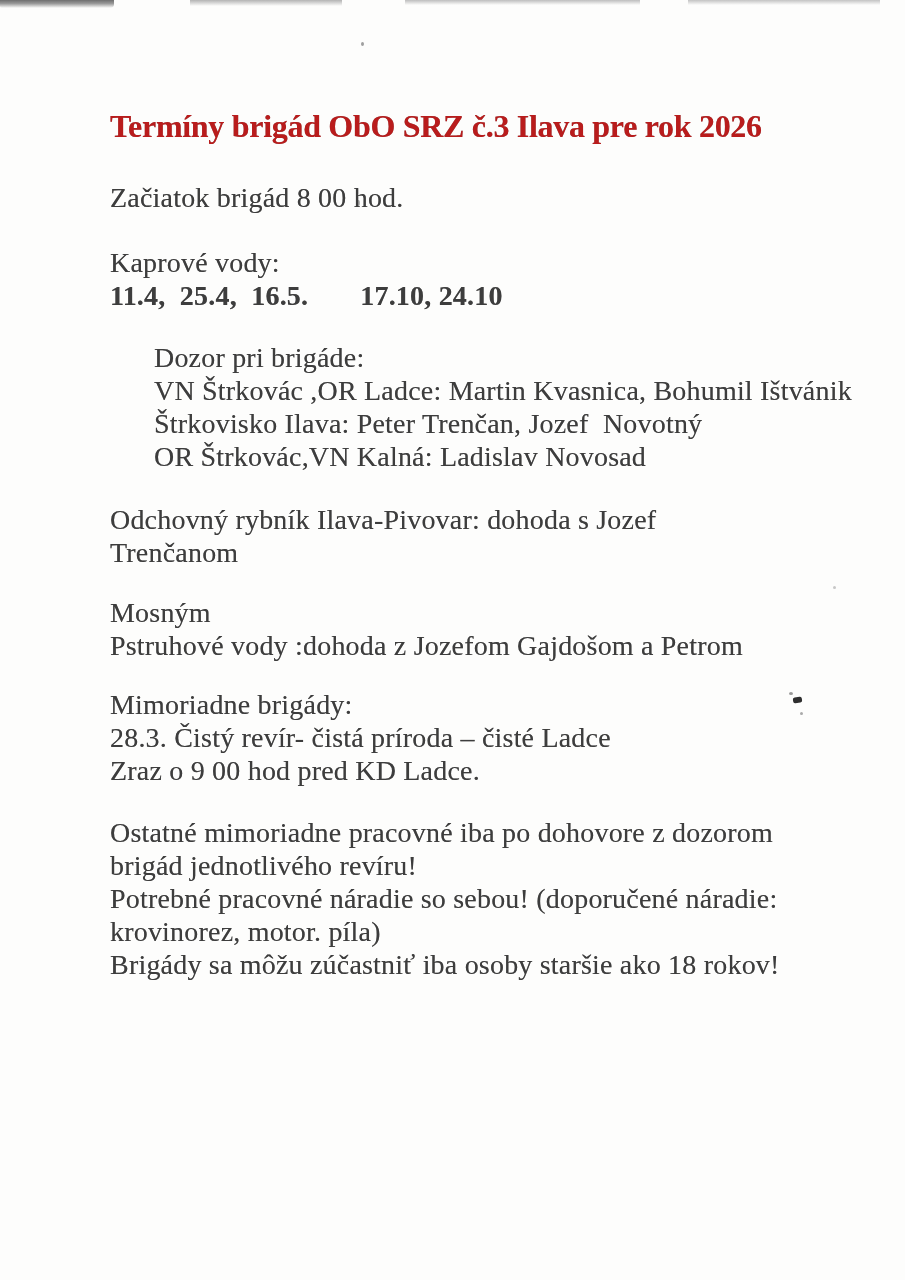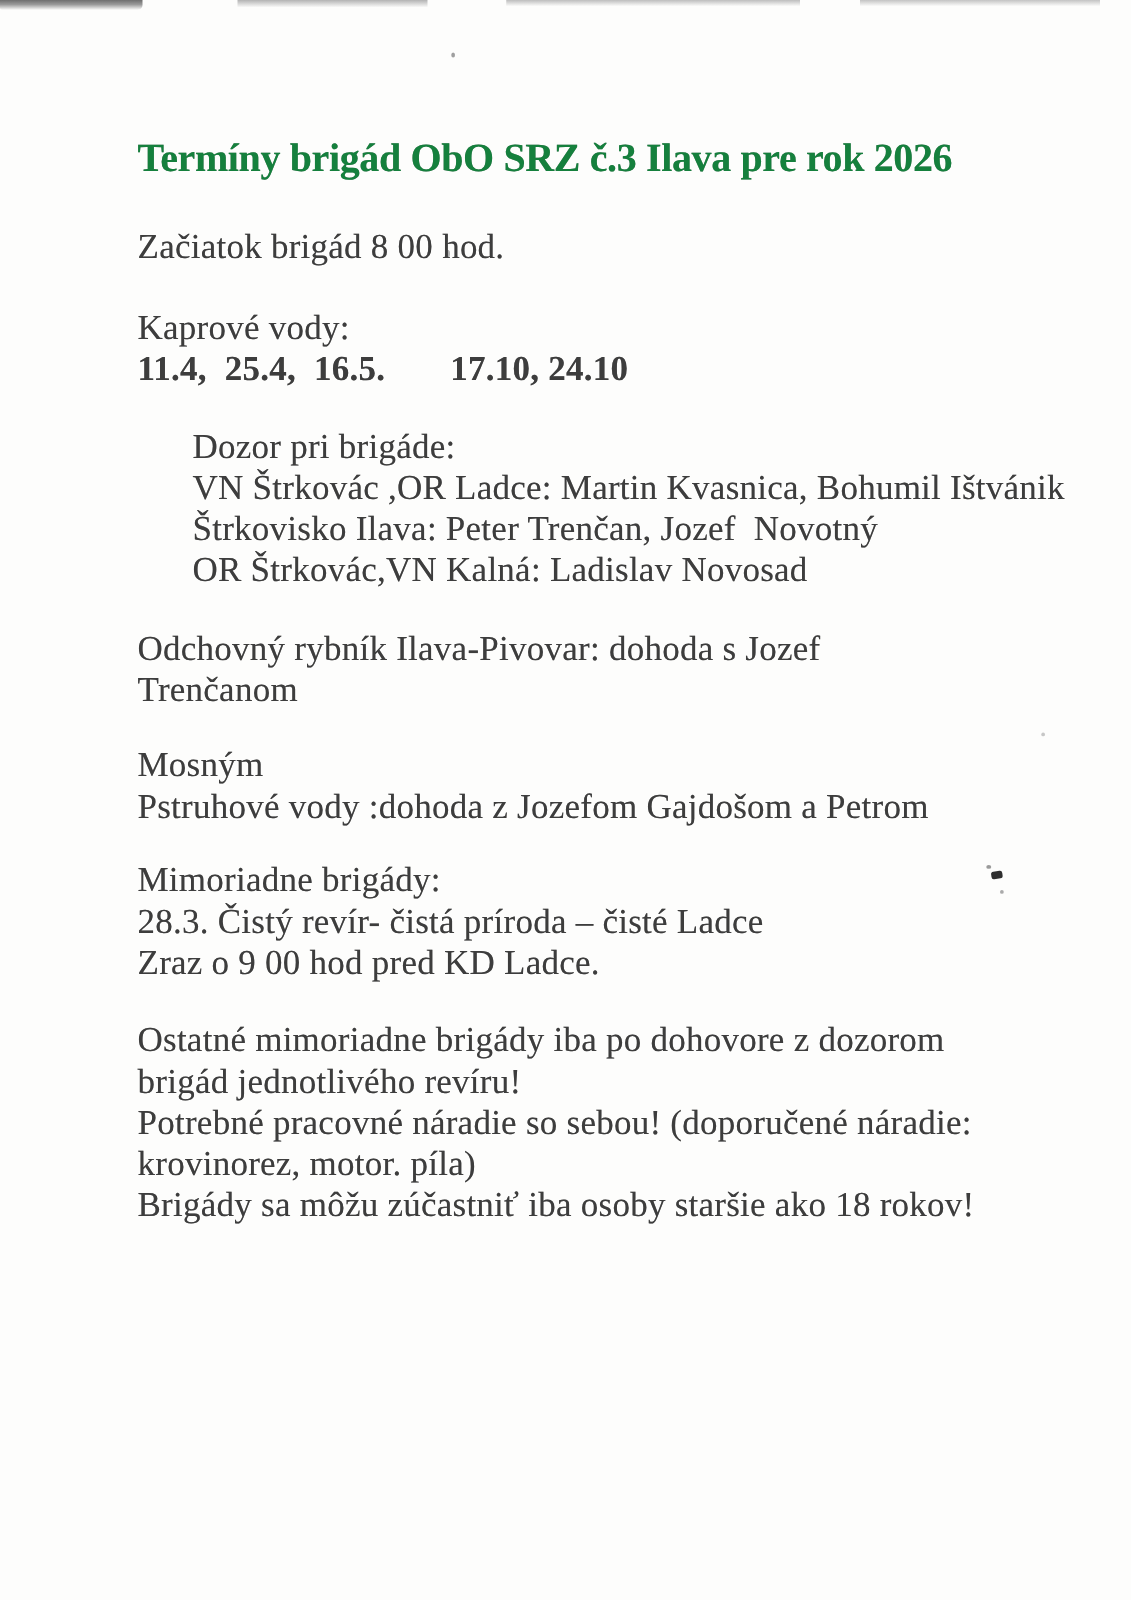--- a/index.html
+++ b/index.html
@@ -25,21 +25,21 @@
     white-space: nowrap;
     text-shadow: 0 0 0.5px rgba(70,70,70,0.55);
   }
   .b { font-weight: normal; }
   .title {
     top: 108px;
     font-size: 32px;
     line-height: 36px;
     font-weight: bold;
     letter-spacing: -0.3px;
-    color: #15803d;
+    color: #b91c1c;
   }
   .start-line   { top: 181px; }
   .carp         { top: 246px; }
   .dates        { top: 279px; font-weight: bold; }
   .dates .gap   { display: inline-block; width: 52px; }
   .dozor        { top: 341px; margin-left: 44px; }
   .pond         { top: 503px; }
   .trout        { top: 596px; }
   .special      { top: 688px; }
   .notes        { top: 816px; }
@@ -119,20 +119,20 @@
 
   <div class="block special">
     <div class="b">Mimoriadne brigády:</div>
     <div>
       <span class="b">28.3</span><span class="pre">. Čistý revír- čistá príroda – čisté Ladce</span>
     </div>
     <div>Zraz o 9 00 hod pred KD Ladce.</div>
   </div>
 
   <div class="block notes">
-    <div>Ostatné mimoriadne brigády iba po dohovore z dozorom</div>
+    <div>Ostatné mimoriadne pracovné iba po dohovore z dozorom</div>
     <div>brigád jednotlivého revíru!</div>
     <div>Potrebné pracovné náradie so sebou! (doporučené náradie:</div>
     <div>krovinorez, motor. píla)</div>
     <div>Brigády sa môžu zúčastniť iba osoby staršie ako 18 rokov!</div>
   </div>
 
 </div>
 
 </body></html>

